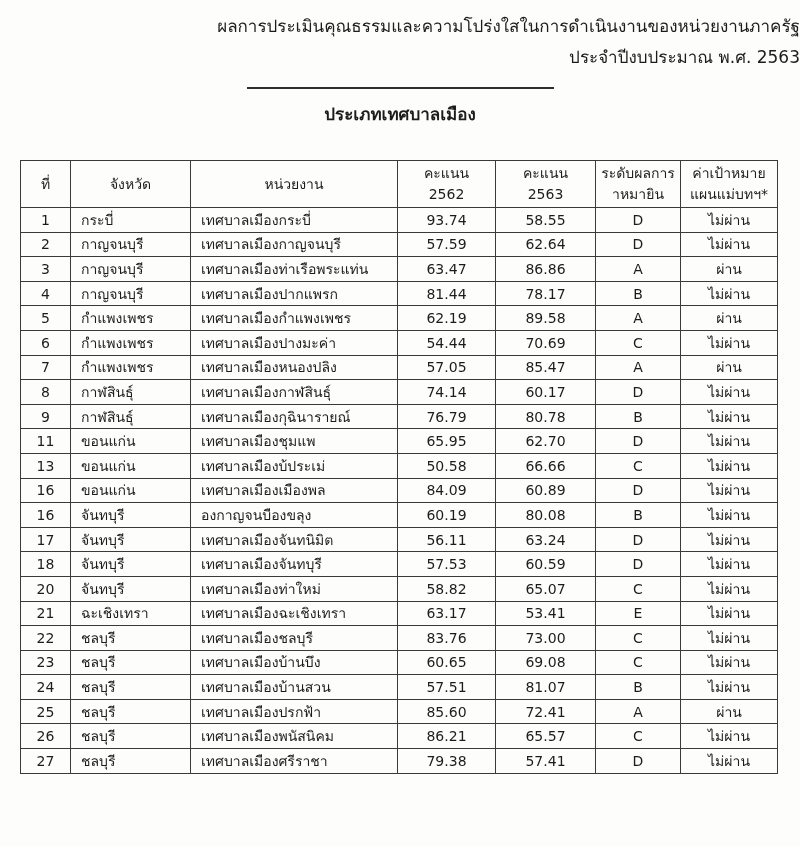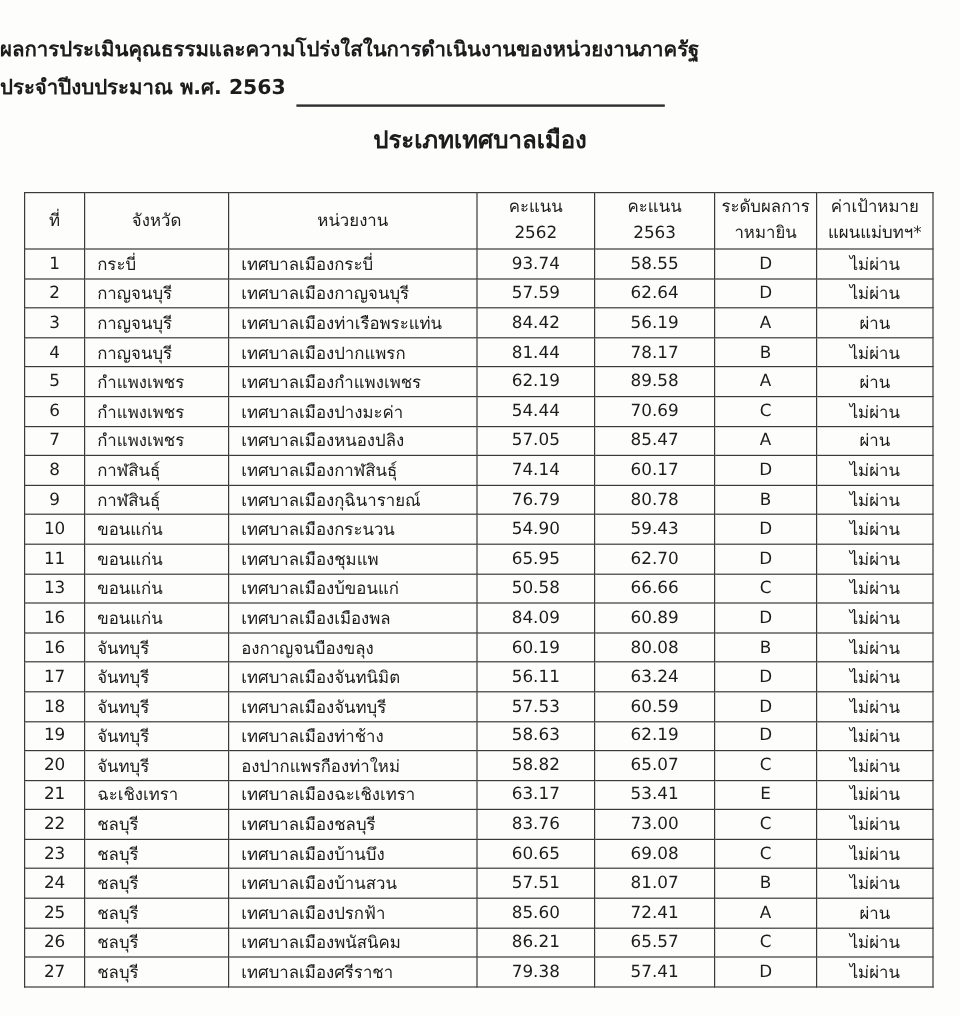--- a/index.html
+++ b/index.html
@@ -14,41 +14,40 @@
     background: #fdfdfc;
     overflow: hidden;
     font-family: "DejaVu Sans", "Liberation Sans", sans-serif;
     color: #1c1c1c;
   }
   .doc-title {
     position: absolute;
     top: 11px;
     left: 0;
     width: 100%;
-    text-align: left;
+    text-align: right;
     font-size: 17px;
-    font-weight: bold;
+    font-weight: normal;
     line-height: 31px;
-    margin-top: 16px;
   }
   .divider {
     position: absolute;
     top: 87px;
     left: 247px;
     width: 307px;
     height: 0;
     border-top: 2px solid #2e2e2e;
   }
   .section-title {
     position: absolute;
     top: 100px;
     left: 0;
     width: 100%;
     text-align: center;
-    font-size: 20px;
+    font-size: 17px;
     font-weight: bold;
   }
   table.assessment {
     position: absolute;
     top: 160px;
     left: 20px;
     width: 757px;
     border-collapse: collapse;
     table-layout: fixed;
     font-size: 14px;
@@ -157,22 +156,22 @@
           <td>เทศบาลเมืองกาญจนบุรี</td>
           <td>57.59</td>
           <td>62.64</td>
           <td>D</td>
           <td>ไม่ผ่าน</td>
         </tr>
         <tr>
           <td>3</td>
           <td>กาญจนบุรี</td>
           <td>เทศบาลเมืองท่าเรือพระแท่น</td>
-          <td>84.42</td>
-          <td>56.19</td>
+          <td>63.47</td>
+          <td>86.86</td>
           <td>A</td>
           <td>ผ่าน</td>
         </tr>
         <tr>
           <td>4</td>
           <td>กาญจนบุรี</td>
           <td>เทศบาลเมืองปากแพรก</td>
           <td>81.44</td>
           <td>78.17</td>
           <td>B</td>
@@ -217,41 +216,32 @@
         <tr>
           <td>9</td>
           <td>กาฬสินธุ์</td>
           <td>เทศบาลเมืองกุฉินารายณ์</td>
           <td>76.79</td>
           <td>80.78</td>
           <td>B</td>
           <td>ไม่ผ่าน</td>
         </tr>
         <tr>
-          <td>10</td>
-          <td>ขอนแก่น</td>
-          <td>เทศบาลเมืองกระนวน</td>
-          <td>54.90</td>
-          <td>59.43</td>
-          <td>D</td>
-          <td>ไม่ผ่าน</td>
-        </tr>
-        <tr>
           <td>11</td>
           <td>ขอนแก่น</td>
           <td>เทศบาลเมืองชุมแพ</td>
           <td>65.95</td>
           <td>62.70</td>
           <td>D</td>
           <td>ไม่ผ่าน</td>
         </tr>
         <tr>
           <td>13</td>
           <td>ขอนแก่น</td>
-          <td>เทศบาลเมืองบ้ขอนแก่</td>
+          <td>เทศบาลเมืองบ้ประเม่</td>
           <td>50.58</td>
           <td>66.66</td>
           <td>C</td>
           <td>ไม่ผ่าน</td>
         </tr>
         <tr>
           <td>16</td>
           <td>ขอนแก่น</td>
           <td>เทศบาลเมืองเมืองพล</td>
           <td>84.09</td>
@@ -280,32 +270,23 @@
         <tr>
           <td>18</td>
           <td>จันทบุรี</td>
           <td>เทศบาลเมืองจันทบุรี</td>
           <td>57.53</td>
           <td>60.59</td>
           <td>D</td>
           <td>ไม่ผ่าน</td>
         </tr>
         <tr>
-          <td>19</td>
-          <td>จันทบุรี</td>
-          <td>เทศบาลเมืองท่าช้าง</td>
-          <td>58.63</td>
-          <td>62.19</td>
-          <td>D</td>
-          <td>ไม่ผ่าน</td>
-        </tr>
-        <tr>
           <td>20</td>
           <td>จันทบุรี</td>
-          <td>องปากแพรกืองท่าใหม่</td>
+          <td>เทศบาลเมืองท่าใหม่</td>
           <td>58.82</td>
           <td>65.07</td>
           <td>C</td>
           <td>ไม่ผ่าน</td>
         </tr>
         <tr>
           <td>21</td>
           <td>ฉะเชิงเทรา</td>
           <td>เทศบาลเมืองฉะเชิงเทรา</td>
           <td>63.17</td>

